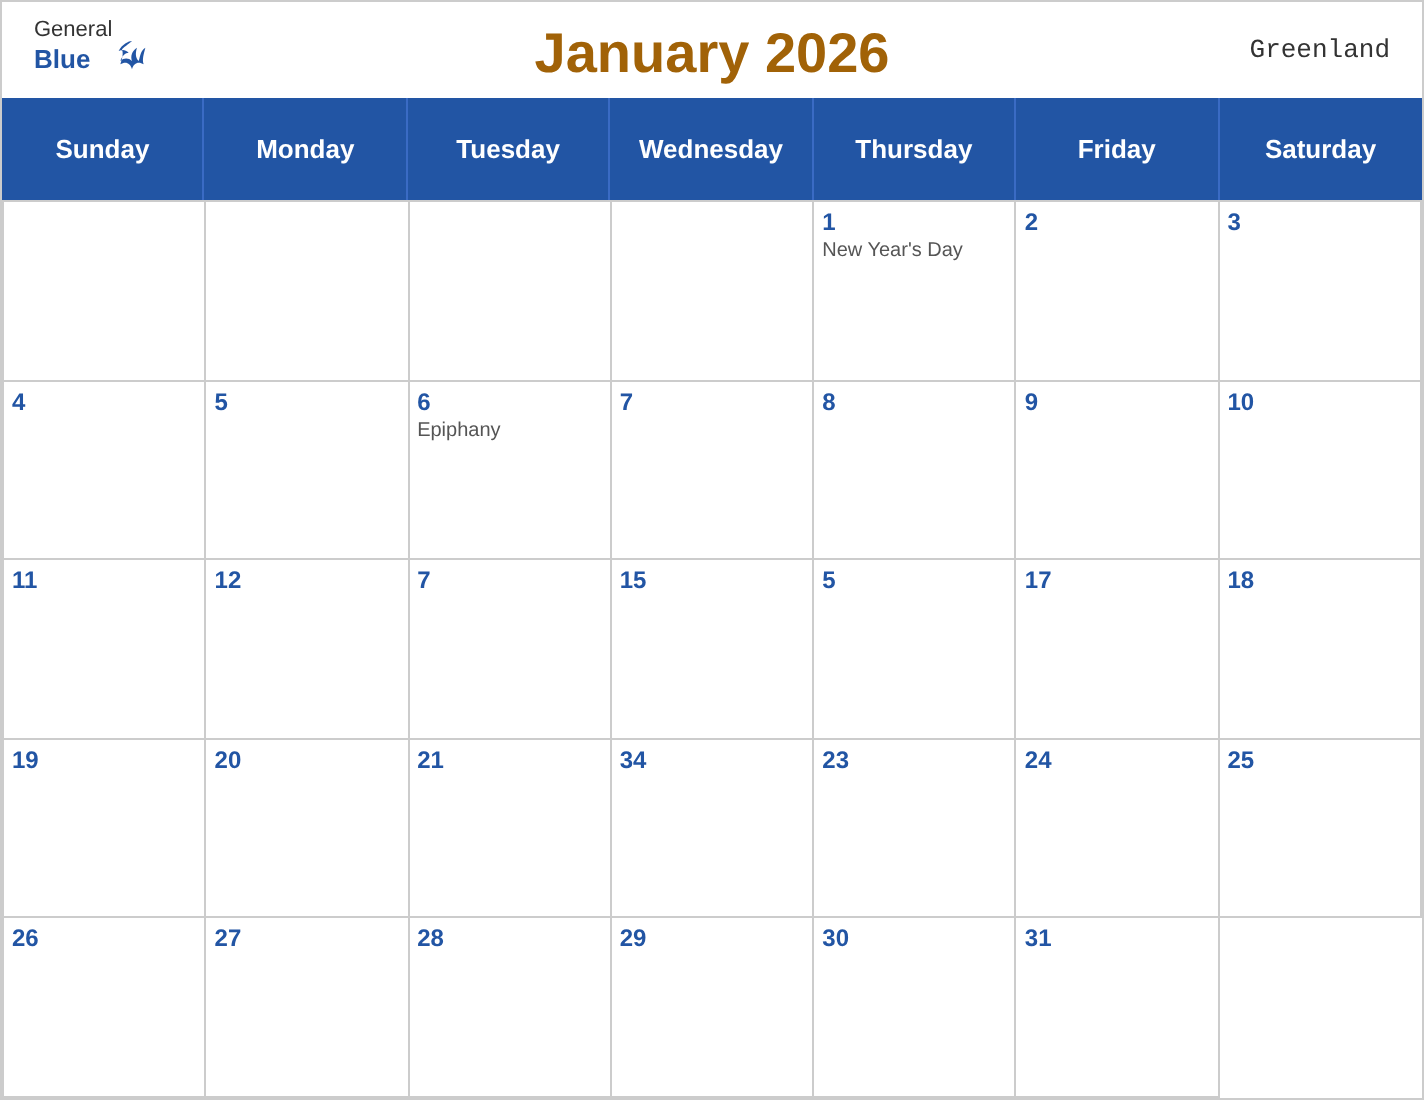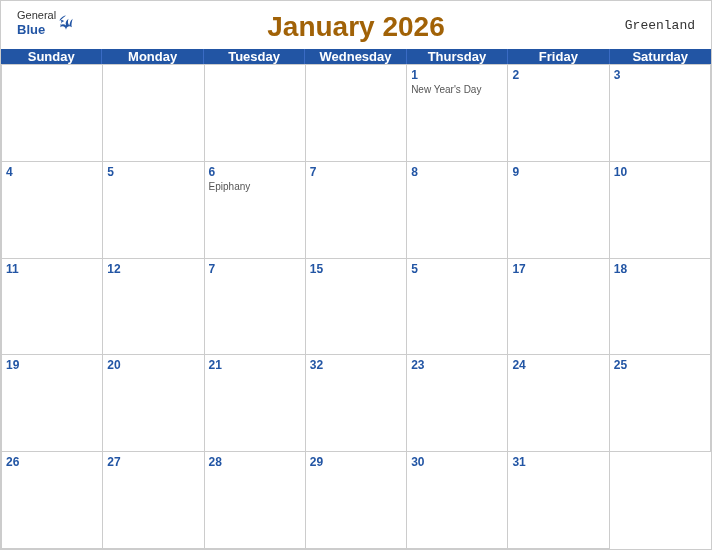--- a/index.html
+++ b/index.html
@@ -40,21 +40,21 @@
       line-height: 1.2;
     }
     .logo-text-blue {
       font-size: 13px;
       color: #2255a4;
       font-weight: bold;
       line-height: 1.2;
     }
     .logo-wrapper {
       display: flex;
-      align-items: center;
+      align-items: flex-end;
       gap: 0;
     }
     .logo-bird {
       width: 20px;
       height: 20px;
     }
     .title {
       font-size: 28px;
       color: #a16207;
       font-weight: bold;
@@ -72,21 +72,21 @@
     .days-header {
       display: grid;
       grid-template-columns: repeat(7, 1fr);
       background: #2255a4;
       color: #fff;
       font-size: 13px;
       font-weight: bold;
     }
     .days-header div {
       text-align: center;
-      padding: 0 2px;
+      padding: 18px 2px;
       border-right: 1px solid #3a6bc4;
     }
     .days-header div:last-child {
       border-right: none;
     }
     .calendar-grid {
       display: grid;
       grid-template-columns: repeat(7, 1fr);
       grid-template-rows: repeat(5, 1fr);
       flex: 1;
@@ -206,21 +206,21 @@
       <div class="calendar-cell">
         <div class="cell-date">19</div>
       </div>
       <div class="calendar-cell">
         <div class="cell-date">20</div>
       </div>
       <div class="calendar-cell">
         <div class="cell-date">21</div>
       </div>
       <div class="calendar-cell">
-        <div class="cell-date">32</div>
+        <div class="cell-date">34</div>
       </div>
       <div class="calendar-cell">
         <div class="cell-date">23</div>
       </div>
       <div class="calendar-cell">
         <div class="cell-date">24</div>
       </div>
       <div class="calendar-cell">
         <div class="cell-date">25</div>
       </div>

